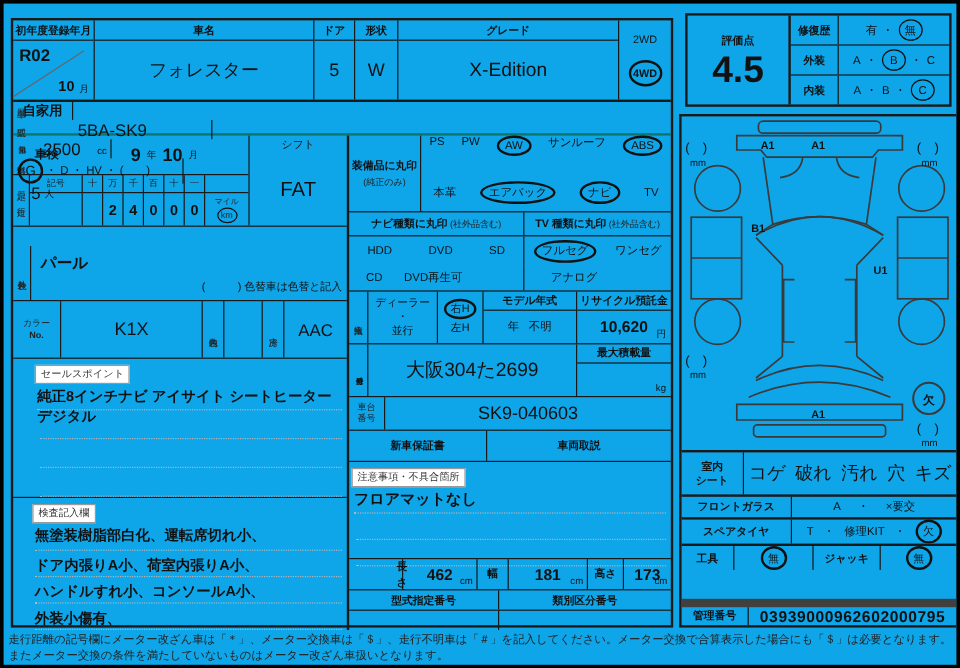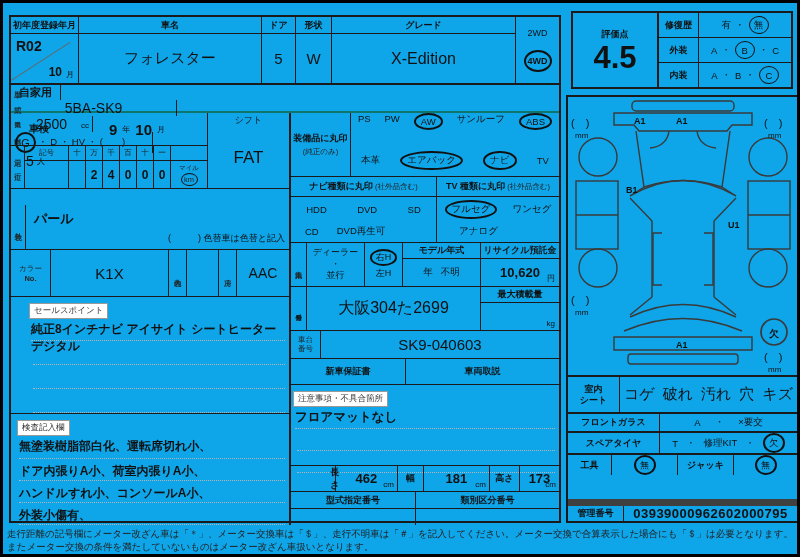--- a/index.html
+++ b/index.html
@@ -176,21 +176,21 @@
         </div>
 
         <div class="bb1" style="height:118px;padding:2px 0 0 18px;">
           <span class="tag">セールスポイント</span>
           <div class="dot bd" style="margin:2px 4px 0 2px;height:20px;font-size:12px;">純正8インチナビ アイサイト シートヒーター デジタル</div>
           <div class="dot" style="margin:0 4px;height:24px;"></div>
           <div class="dot" style="margin:0 4px;height:24px;"></div>
           <div class="dot" style="margin:0 4px;height:24px;"></div>
         </div>
 
-        <div style="flex:1;padding:2px 0 0 6px;">
+        <div style="flex:1;padding:2px 0 0 16px;">
           <span class="tag">検査記入欄</span>
           <div class="dot bd" style="margin:2px 4px 0 2px;height:21px;font-size:12px;">無塗装樹脂部白化、運転席切れ小、</div>
           <div class="dot bd" style="margin:0 4px 0 2px;height:22px;font-size:12px;padding-top:4px;">ドア内張りA小、荷室内張りA小、</div>
           <div class="dot bd" style="margin:0 4px 0 2px;height:22px;font-size:12px;padding-top:4px;">ハンドルすれ小、コンソールA小、</div>
           <div class="dot bd" style="margin:0 4px 0 2px;height:22px;font-size:12px;padding-top:4px;">外装小傷有、</div>
         </div>
       </div>
 
       <div class="col" style="width:270px;">
 

